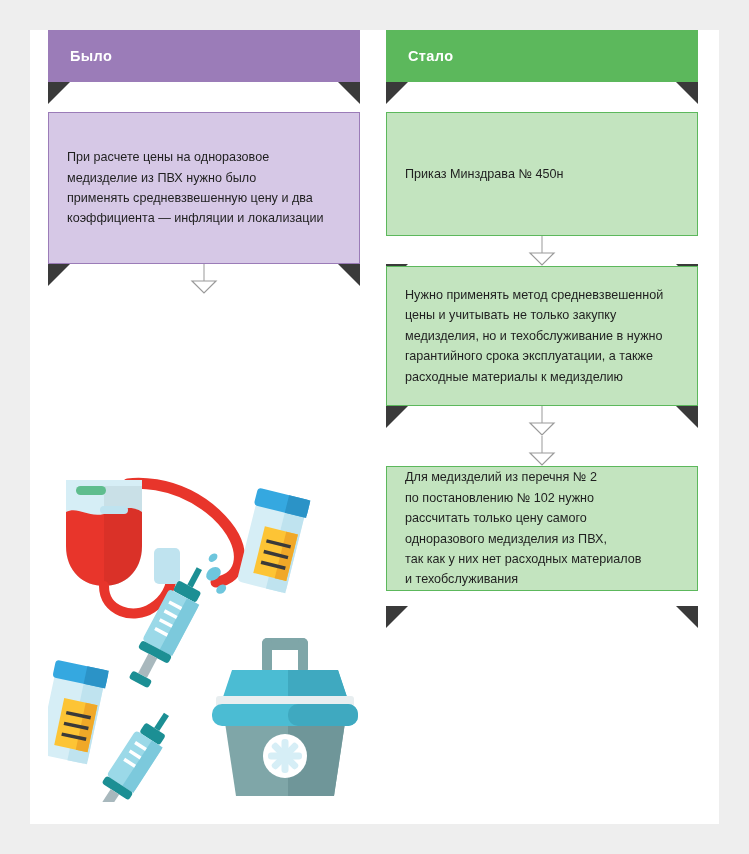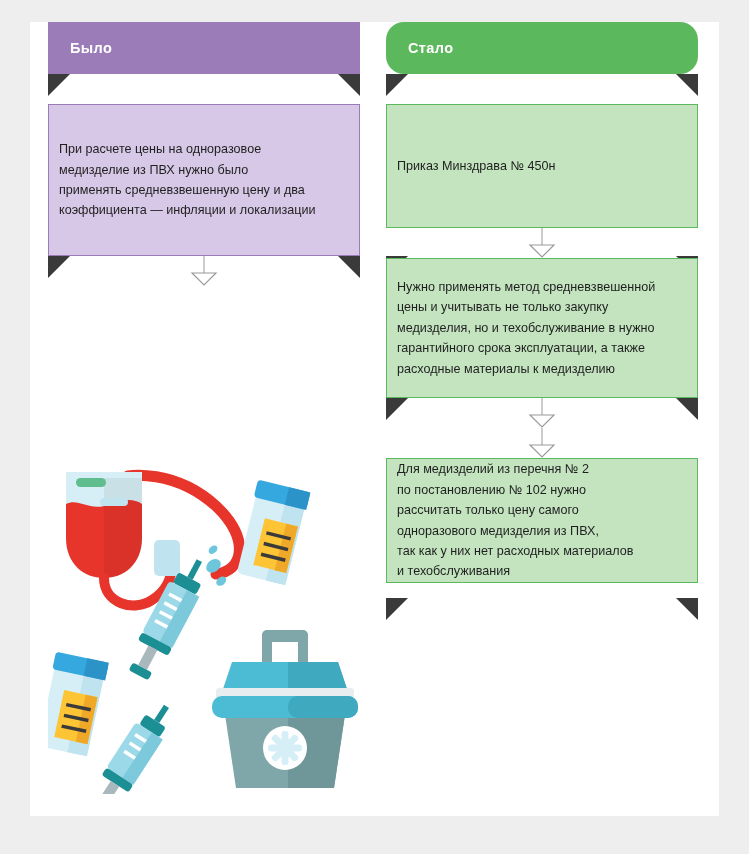--- a/index.html
+++ b/index.html
@@ -9,40 +9,40 @@
     font-family: "Liberation Sans", "DejaVu Sans", sans-serif;
   }
   #page {
     position: relative;
     width: 749px; height: 854px;
     background: #eeeeee;
     overflow: hidden;
   }
   #card {
     position: absolute;
-    left: 30px; top: 22px;
+    left: 30px; top: 30px;
     width: 689px; height: 794px;
     background: #ffffff;
   }
 
   
   .column { position: absolute; top: 0; width: 312px; }
   #col-left  { left: 18px; }
   #col-right { left: 356px; }
 
   
   .ribbon { position: relative; width: 312px; height: 52px; }
   .ribbon-bar {
     position: absolute; left: 0; top: 0;
     width: 312px; height: 52px;
     display: flex; align-items: center;
     padding-left: 22px;
   }
   .ribbon-bar.purple { background: #9b7cb8; }
-  .ribbon-bar.green  { background: #5cb85c; border-radius: 18px; }
+  .ribbon-bar.green  { background: #5cb85c; }
   .ribbon-label {
     color: #ffffff;
     font-size: 14.5px;
     font-weight: bold;
     letter-spacing: .4px;
   }
   .fold {
     position: absolute; top: 52px;
     width: 0; height: 0;
   }
@@ -59,21 +59,21 @@
 
   
   .node { position: relative; width: 312px; }
   .node-body {
     position: relative;
     width: 312px;
     border-width: 1.5px;
     border-style: solid;
     display: flex;
     align-items: center;
-    padding: 14px 10px;
+    padding: 14px 18px;
   }
   .node-body.purple { background: #d6c8e6; border-color: #9b7cb8; }
   .node-body.green  { background: #c3e4bf; border-color: #5cb85c; }
   .node-text {
     font-size: 12.6px;
     line-height: 1.62;
     color: #1f1f1f;
     white-space: pre-line;
   }
 

